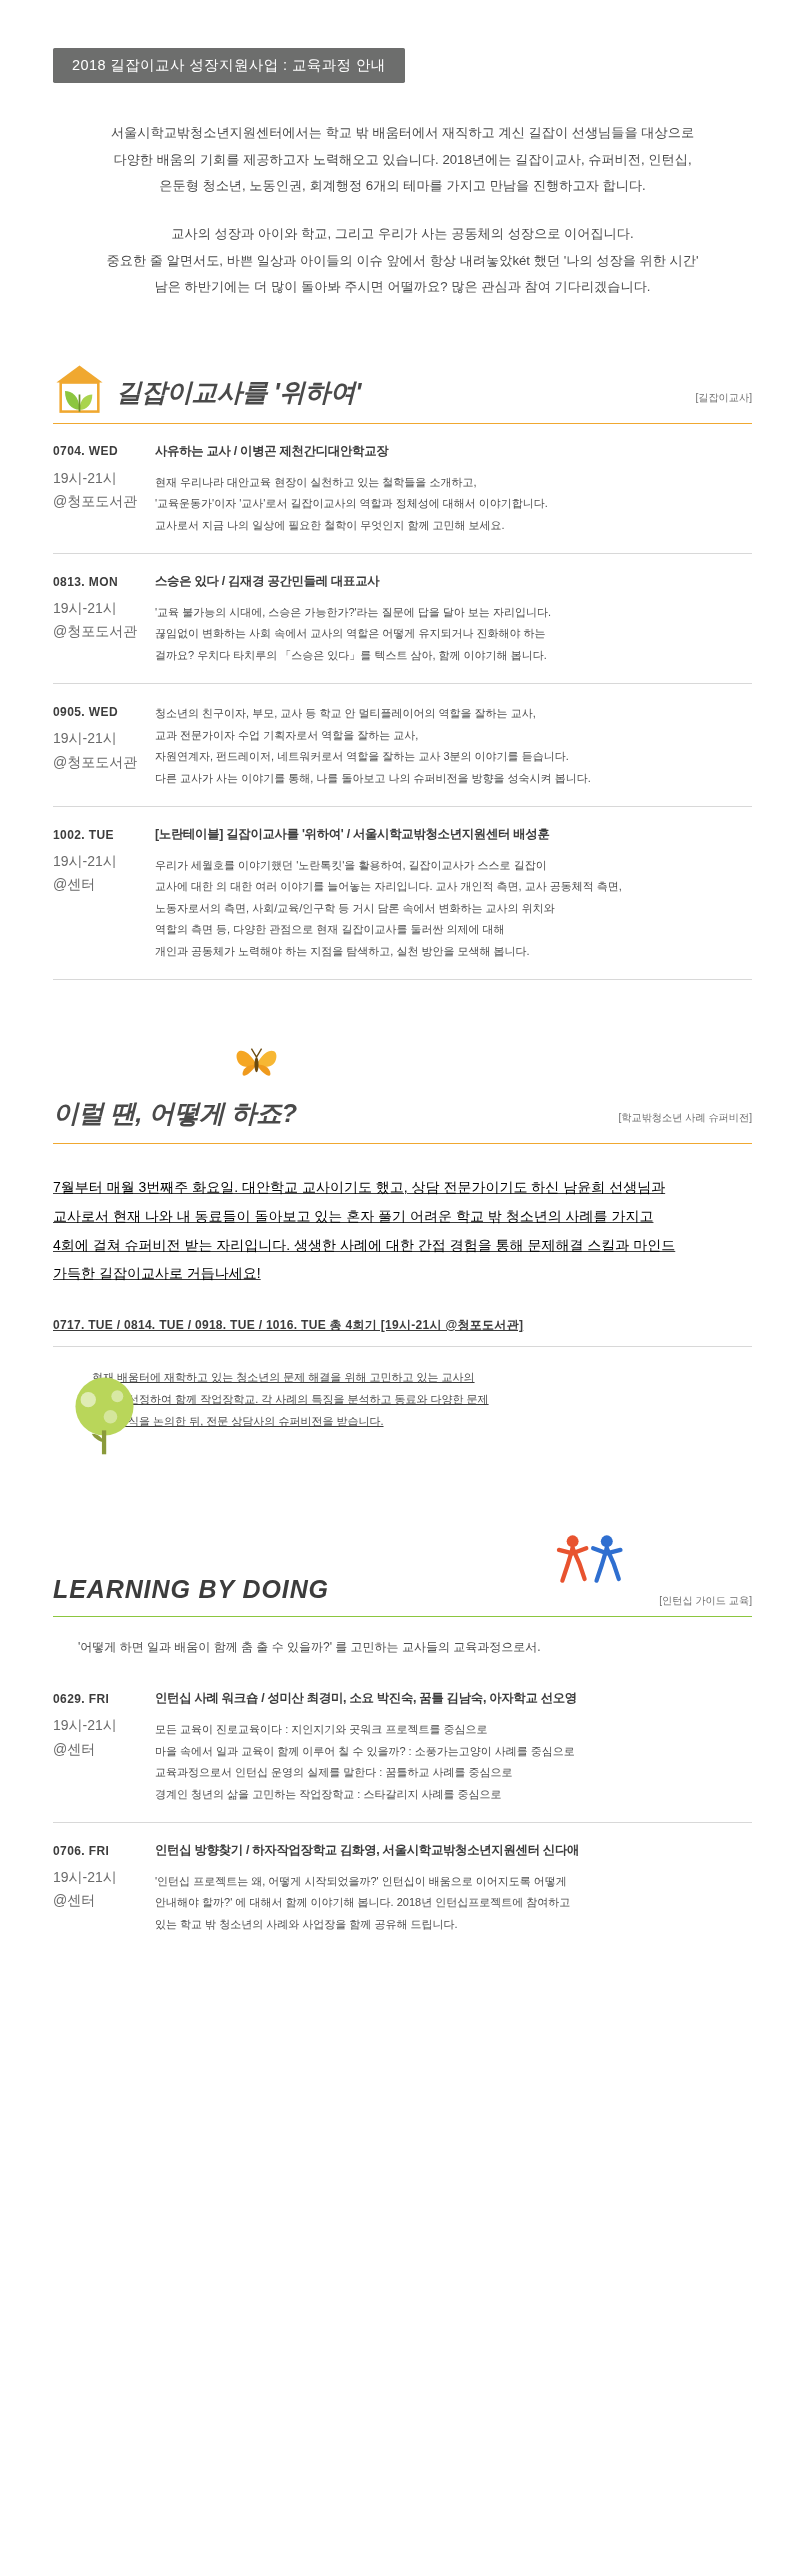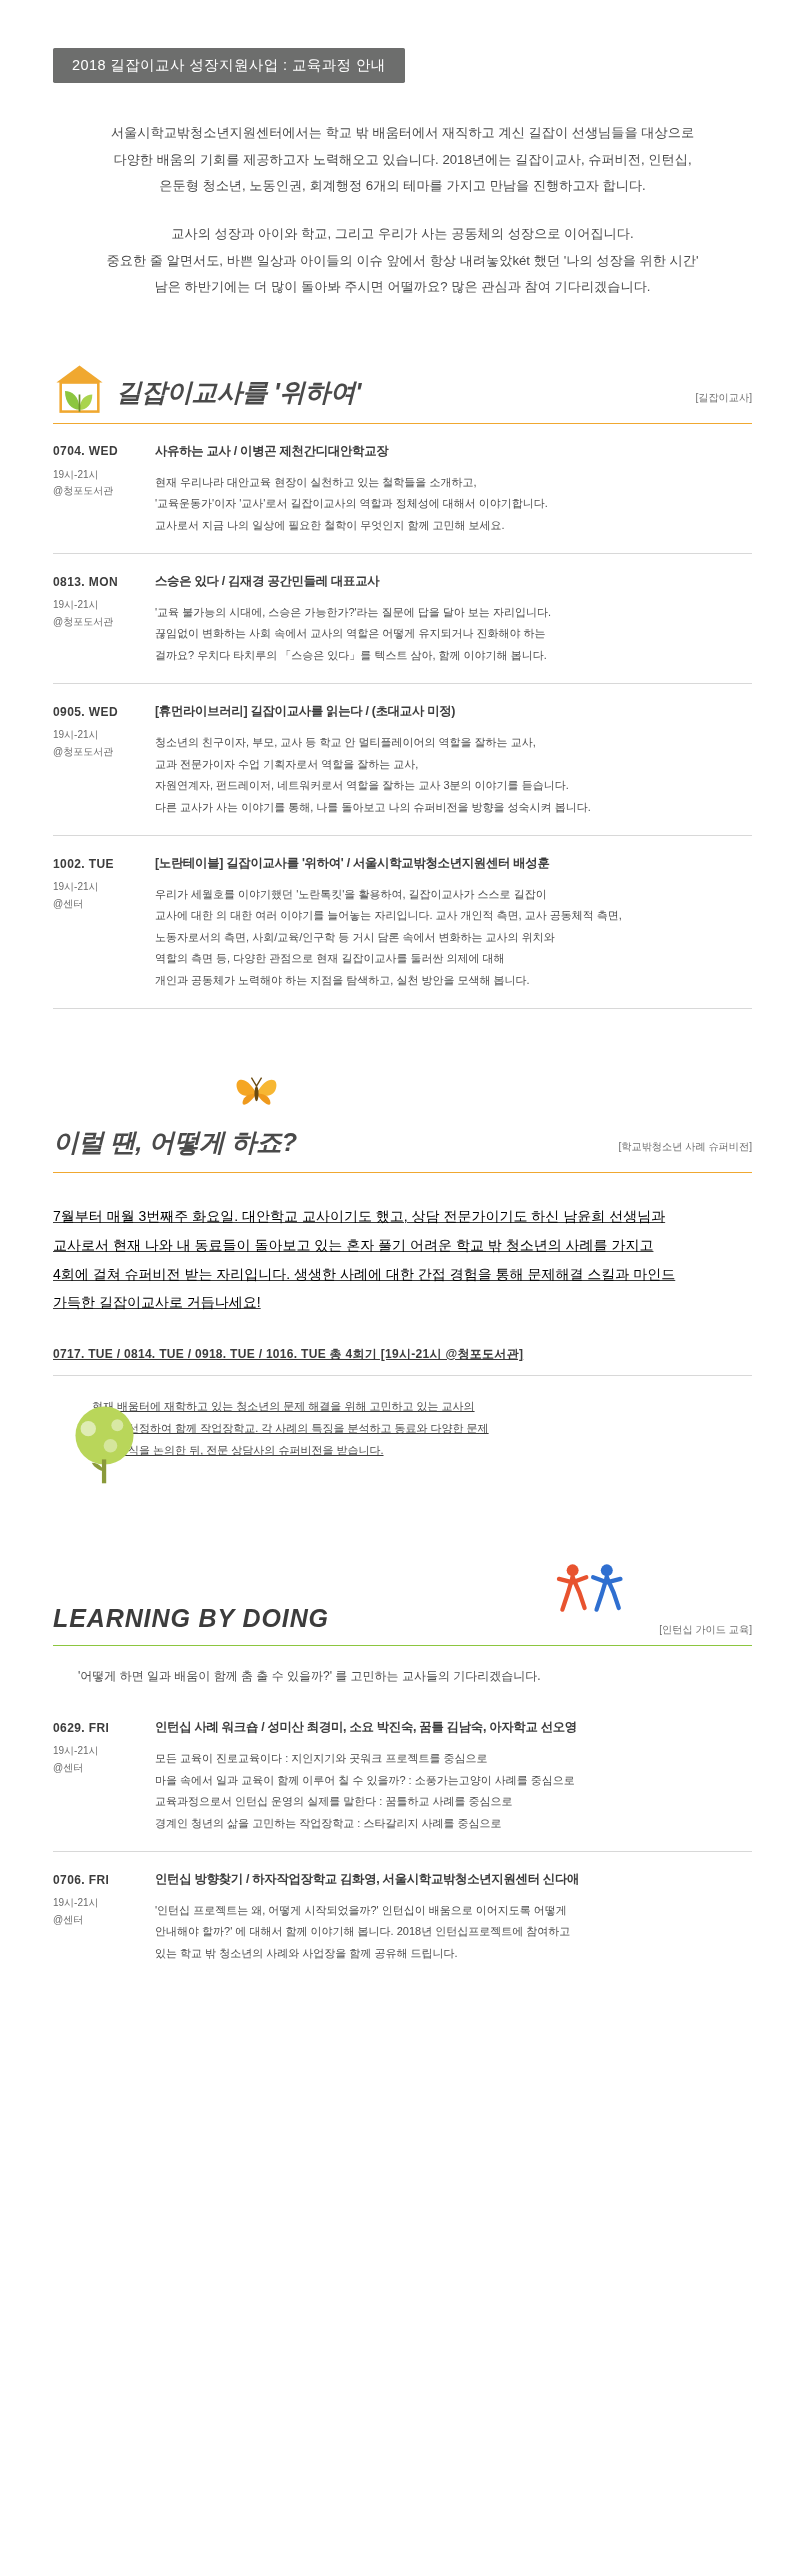--- a/index.html
+++ b/index.html
@@ -94,21 +94,21 @@
     padding-top: 1.7px;
   }
   .entry-date {
     font-size: 12px;
     font-weight: bold;
     color: #3c3c3c;
     letter-spacing: 0.4px;
     margin-bottom: 8.5px;
   }
   .entry-meta {
-    font-size: 10px;
+    font-size: 14px;
     color: #6a6a6a;
     line-height: 1.65;
   }
   .entry-right { flex: 1; }
   .entry-heading {
     font-size: 12.4px;
     font-weight: bold;
     color: #3c3c3c;
     margin-bottom: 12px;
     letter-spacing: -0.3px;
@@ -251,21 +251,20 @@
   </div>
 
   
   <div class="entry">
     <div class="entry-left">
       <div class="entry-date">0905. WED</div>
       <div class="entry-meta">19시-21시</div>
       <div class="entry-meta">@청포도서관</div>
     </div>
     <div class="entry-right">
-      <div class="entry-heading">[휴먼라이브러리] 길잡이교사를 읽는다 / (초대교사 미정)</div>
       <div class="entry-body">
         <div>청소년의 친구이자, 부모, 교사 등 학교 안 멀티플레이어의 역할을 잘하는 교사,</div>
         <div>교과 전문가이자 수업 기획자로서 역할을 잘하는 교사,</div>
         <div>자원연계자, 펀드레이저, 네트워커로서 역할을 잘하는 교사 3분의 이야기를 듣습니다.</div>
         <div>다른 교사가 사는 이야기를 통해, 나를 돌아보고 나의 슈퍼비전을 방향을 성숙시켜 봅니다.</div>
       </div>
     </div>
   </div>
 
   
@@ -347,21 +346,21 @@
           <path d="M70 20 L64 40 L58 58" stroke="#2f6fd0" stroke-width="5" fill="none" stroke-linecap="round"></path>
           <path d="M70 20 L78 38 L84 56" stroke="#2f6fd0" stroke-width="5" fill="none" stroke-linecap="round"></path>
           <path d="M70 26 L54 20 M70 26 L86 22" stroke="#2f6fd0" stroke-width="5" fill="none" stroke-linecap="round"></path>
         </svg>
       </span>
       <span class="lbd-title" style="left:0;">LEARNING BY DOING</span>
       <span class="sec-tag" style="top:34px;">[인턴십 가이드 교육]</span>
     </div>
     <div class="sec-rule green"></div>
 
-    <div class="sec3-quote">'어떻게 하면 일과 배움이 함께 춤 출 수 있을까?' 를 고민하는 교사들의 기다리겠습니다.</div>
+    <div class="sec3-quote">'어떻게 하면 일과 배움이 함께 춤 출 수 있을까?' 를 고민하는 교사들의 교육과정으로서.</div>
 
     <div class="entry" style="margin-top:15.3px;">
       <div class="entry-left">
         <div class="entry-date">0629. FRI</div>
         <div class="entry-meta">19시-21시</div>
         <div class="entry-meta">@센터</div>
       </div>
       <div class="entry-right">
         <div class="entry-heading">인턴십 사례 워크숍 / 성미산 최경미, 소요 박진숙, 꿈틀 김남숙, 아자학교 선오영</div>
         <div class="entry-body">

